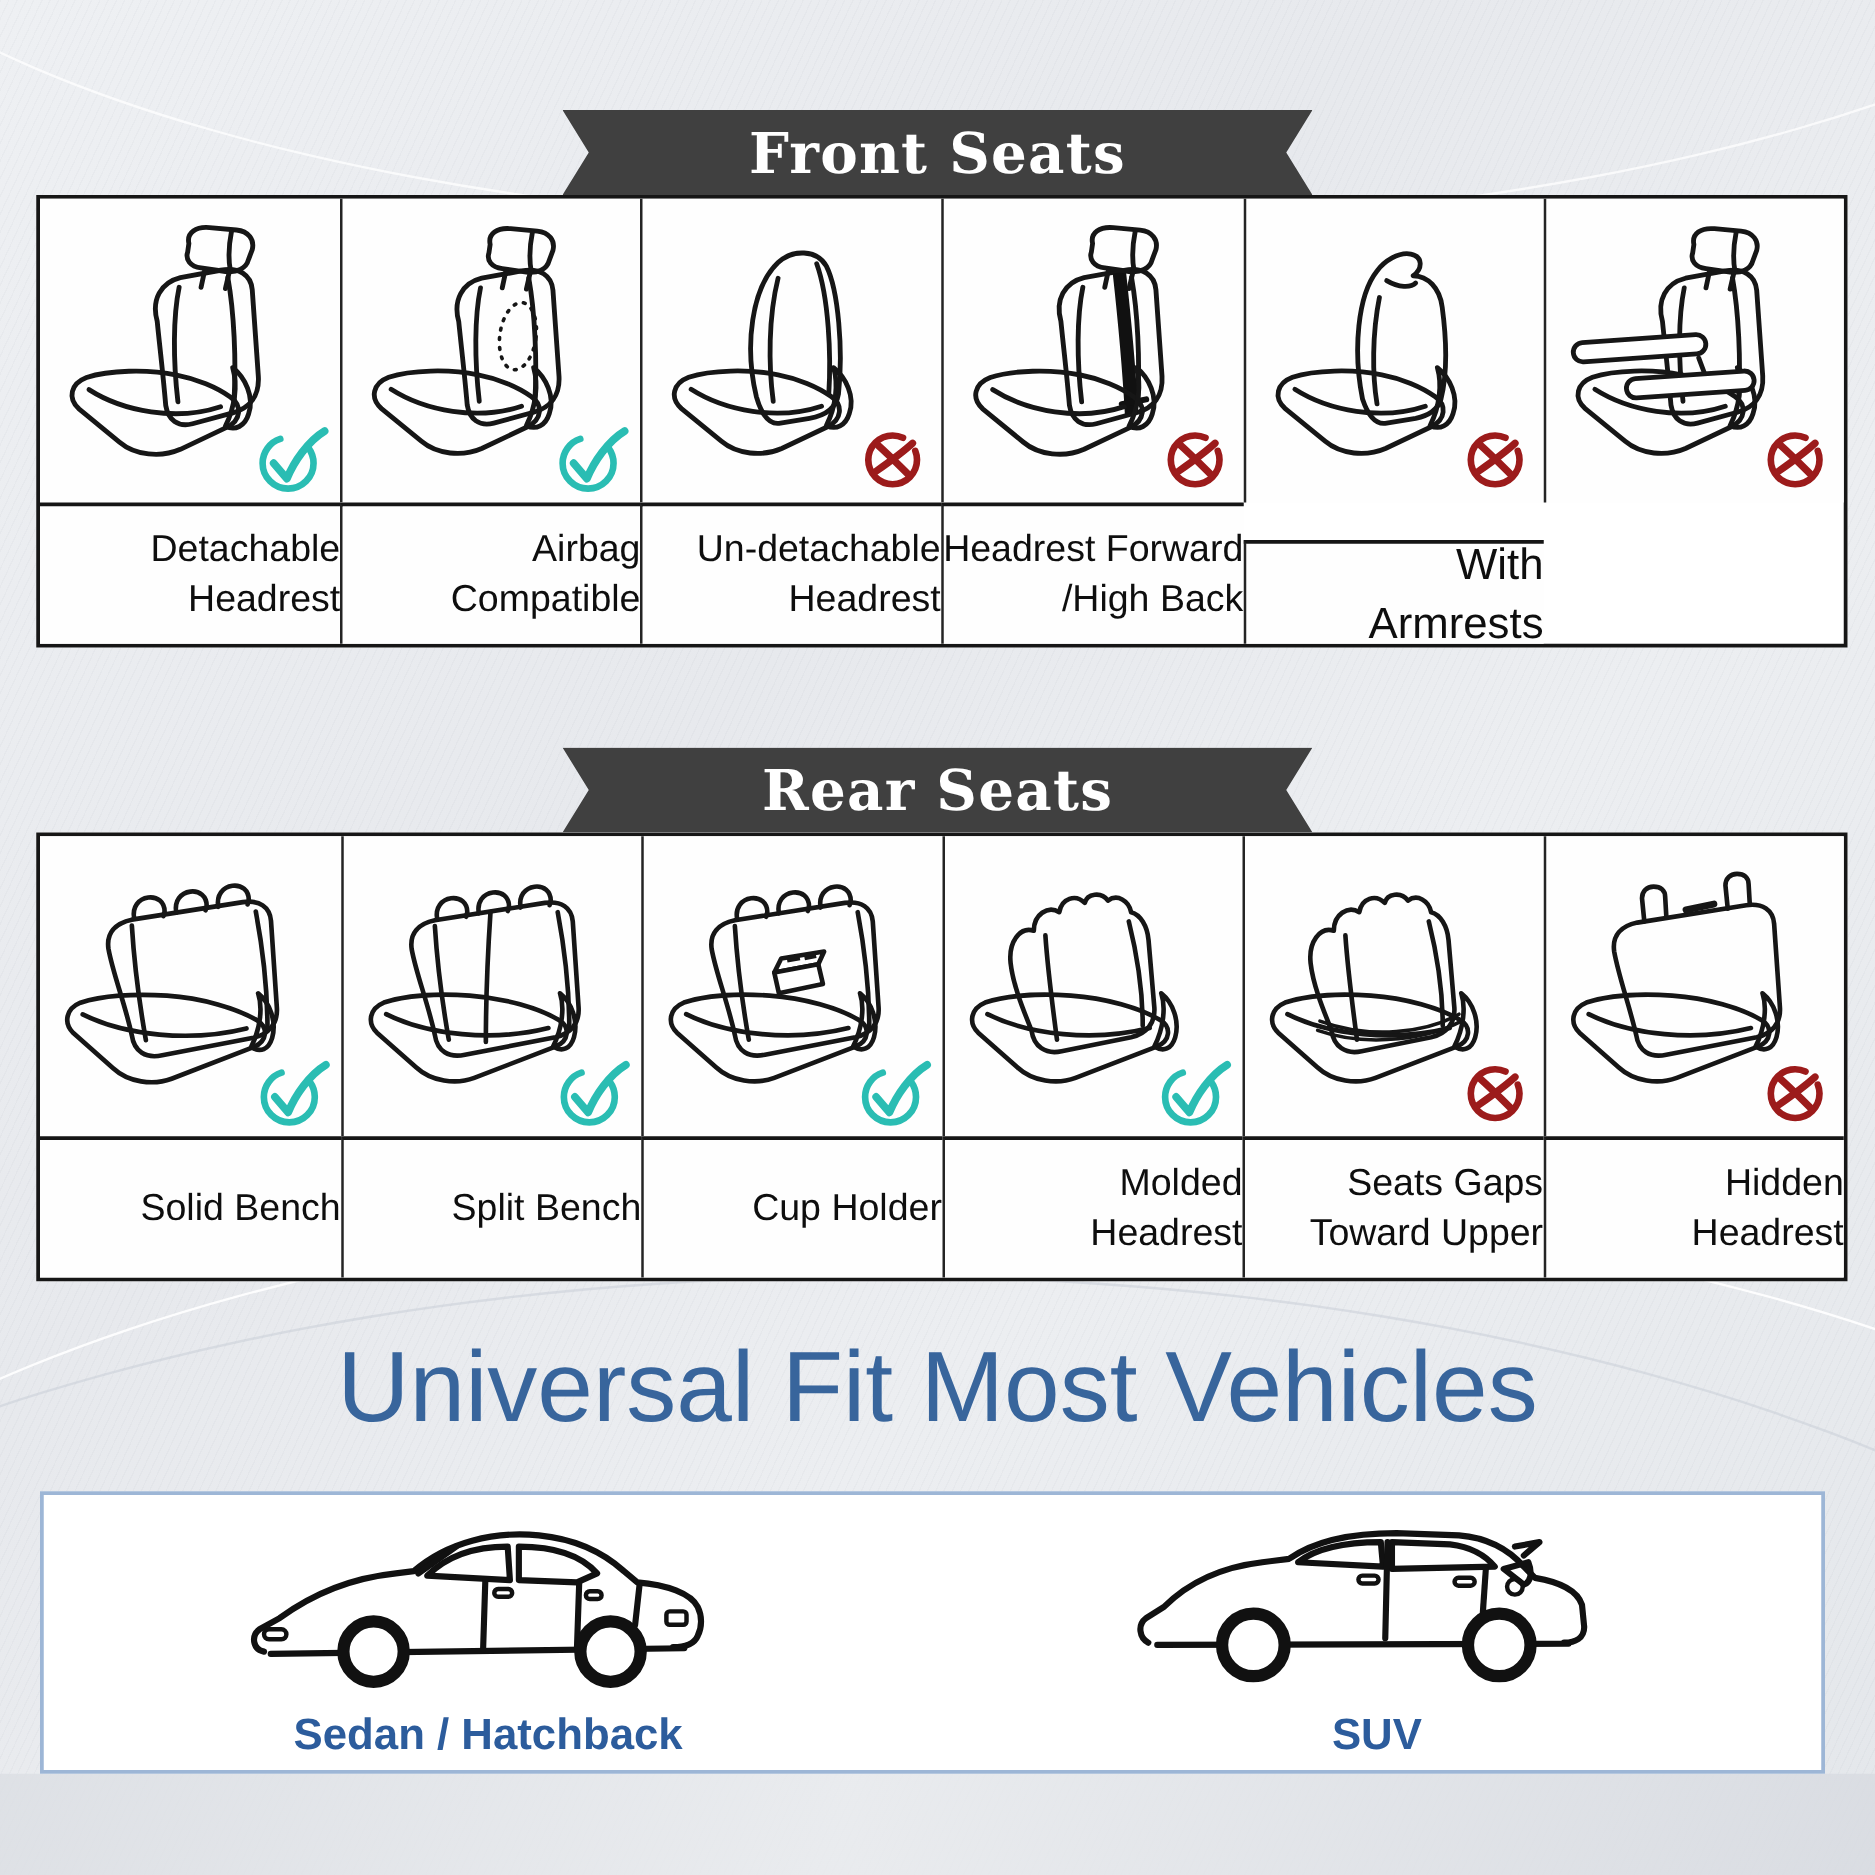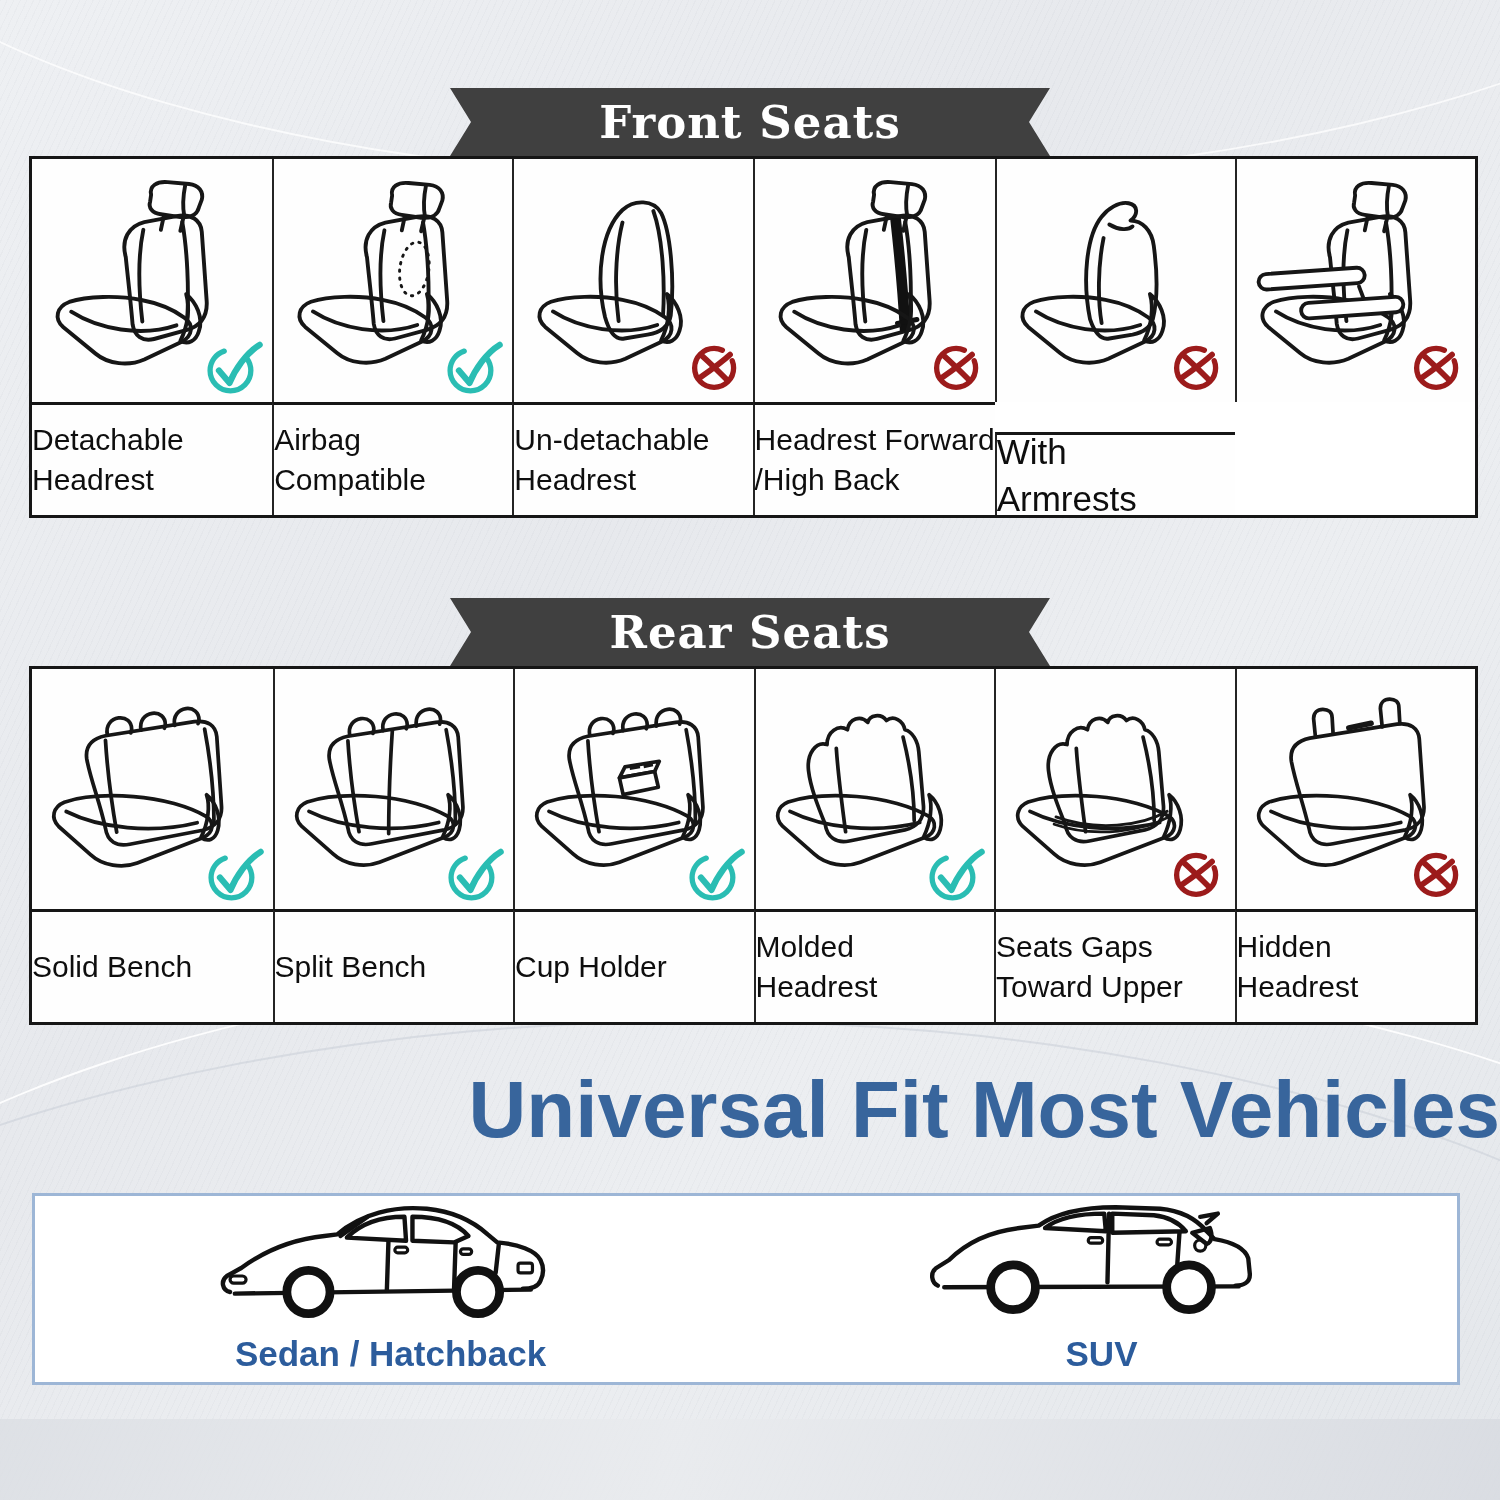--- a/index.html
+++ b/index.html
@@ -41,37 +41,37 @@
   }
   .seat-table.front{top:156px;grid-template-rows:243px 113px;}
   .seat-table.rear{top:666px;grid-template-rows:240px 113px;}
   .seat-cell,.label-cell{
     background:#fefefe;border-left:2px solid #242424;box-sizing:border-box;
     position:relative;
   }
   .seat-cell:nth-child(1),.label-cell:nth-child(7){border-left:none;}
   .label-cell{
     border-top:3px solid #161616;
-    display:flex;flex-direction:column;align-items:flex-start;justify-content:center;
+    display:flex;flex-direction:column;align-items:flex-end;justify-content:center;
     text-align:center;color:#0e0e0e;font-size:30px;line-height:1.35;
   }
   .label-cell span{display:block;white-space:nowrap;}
   .seat-table.front .label-cell:nth-child(11){font-size:35px;margin-top:30px;}
   .seat-cell svg.seat{position:absolute;left:8px;top:6px;width:calc(100% - 16px);height:calc(100% - 10px);}
   .status-icon{position:absolute;right:7px;bottom:4px;width:62px;height:62px;display:none;}
   .seat-cell[data-status="yes"] .icon-check{display:block;}
   .seat-cell[data-status="no"]  .icon-cross{display:block;}
 
   
   .fit-heading{
-    position:absolute;left:0;right:0;top:1064px;text-align:right;
-    font-size:80px;font-weight:bold;color:#38659c;letter-spacing:0px;z-index:3;
+    position:absolute;left:0;right:0;top:1064px;text-align:center;
+    font-size:80px;font-weight:normal;color:#38659c;letter-spacing:0px;z-index:3;
   }
   .vehicle-panel{
-    position:absolute;left:32px;top:1193px;width:1428px;height:192px;
+    position:absolute;left:32px;top:1193px;width:1428px;height:226px;
     background:#fff;border:3px solid #9db6d6;box-sizing:border-box;
     display:flex;align-items:stretch;z-index:3;
   }
   .vehicle{flex:1;display:flex;flex-direction:column;align-items:center;justify-content:flex-end;padding-bottom:8px;}
   .vehicle svg{width:92%;height:152px;}
   .vehicle-label{font-size:35px;font-weight:bold;color:#2c5c9c;margin-top:2px;white-space:nowrap;}
 
   .defs-holder{position:absolute;width:0;height:0;overflow:hidden;}
 </style>
 </head>

